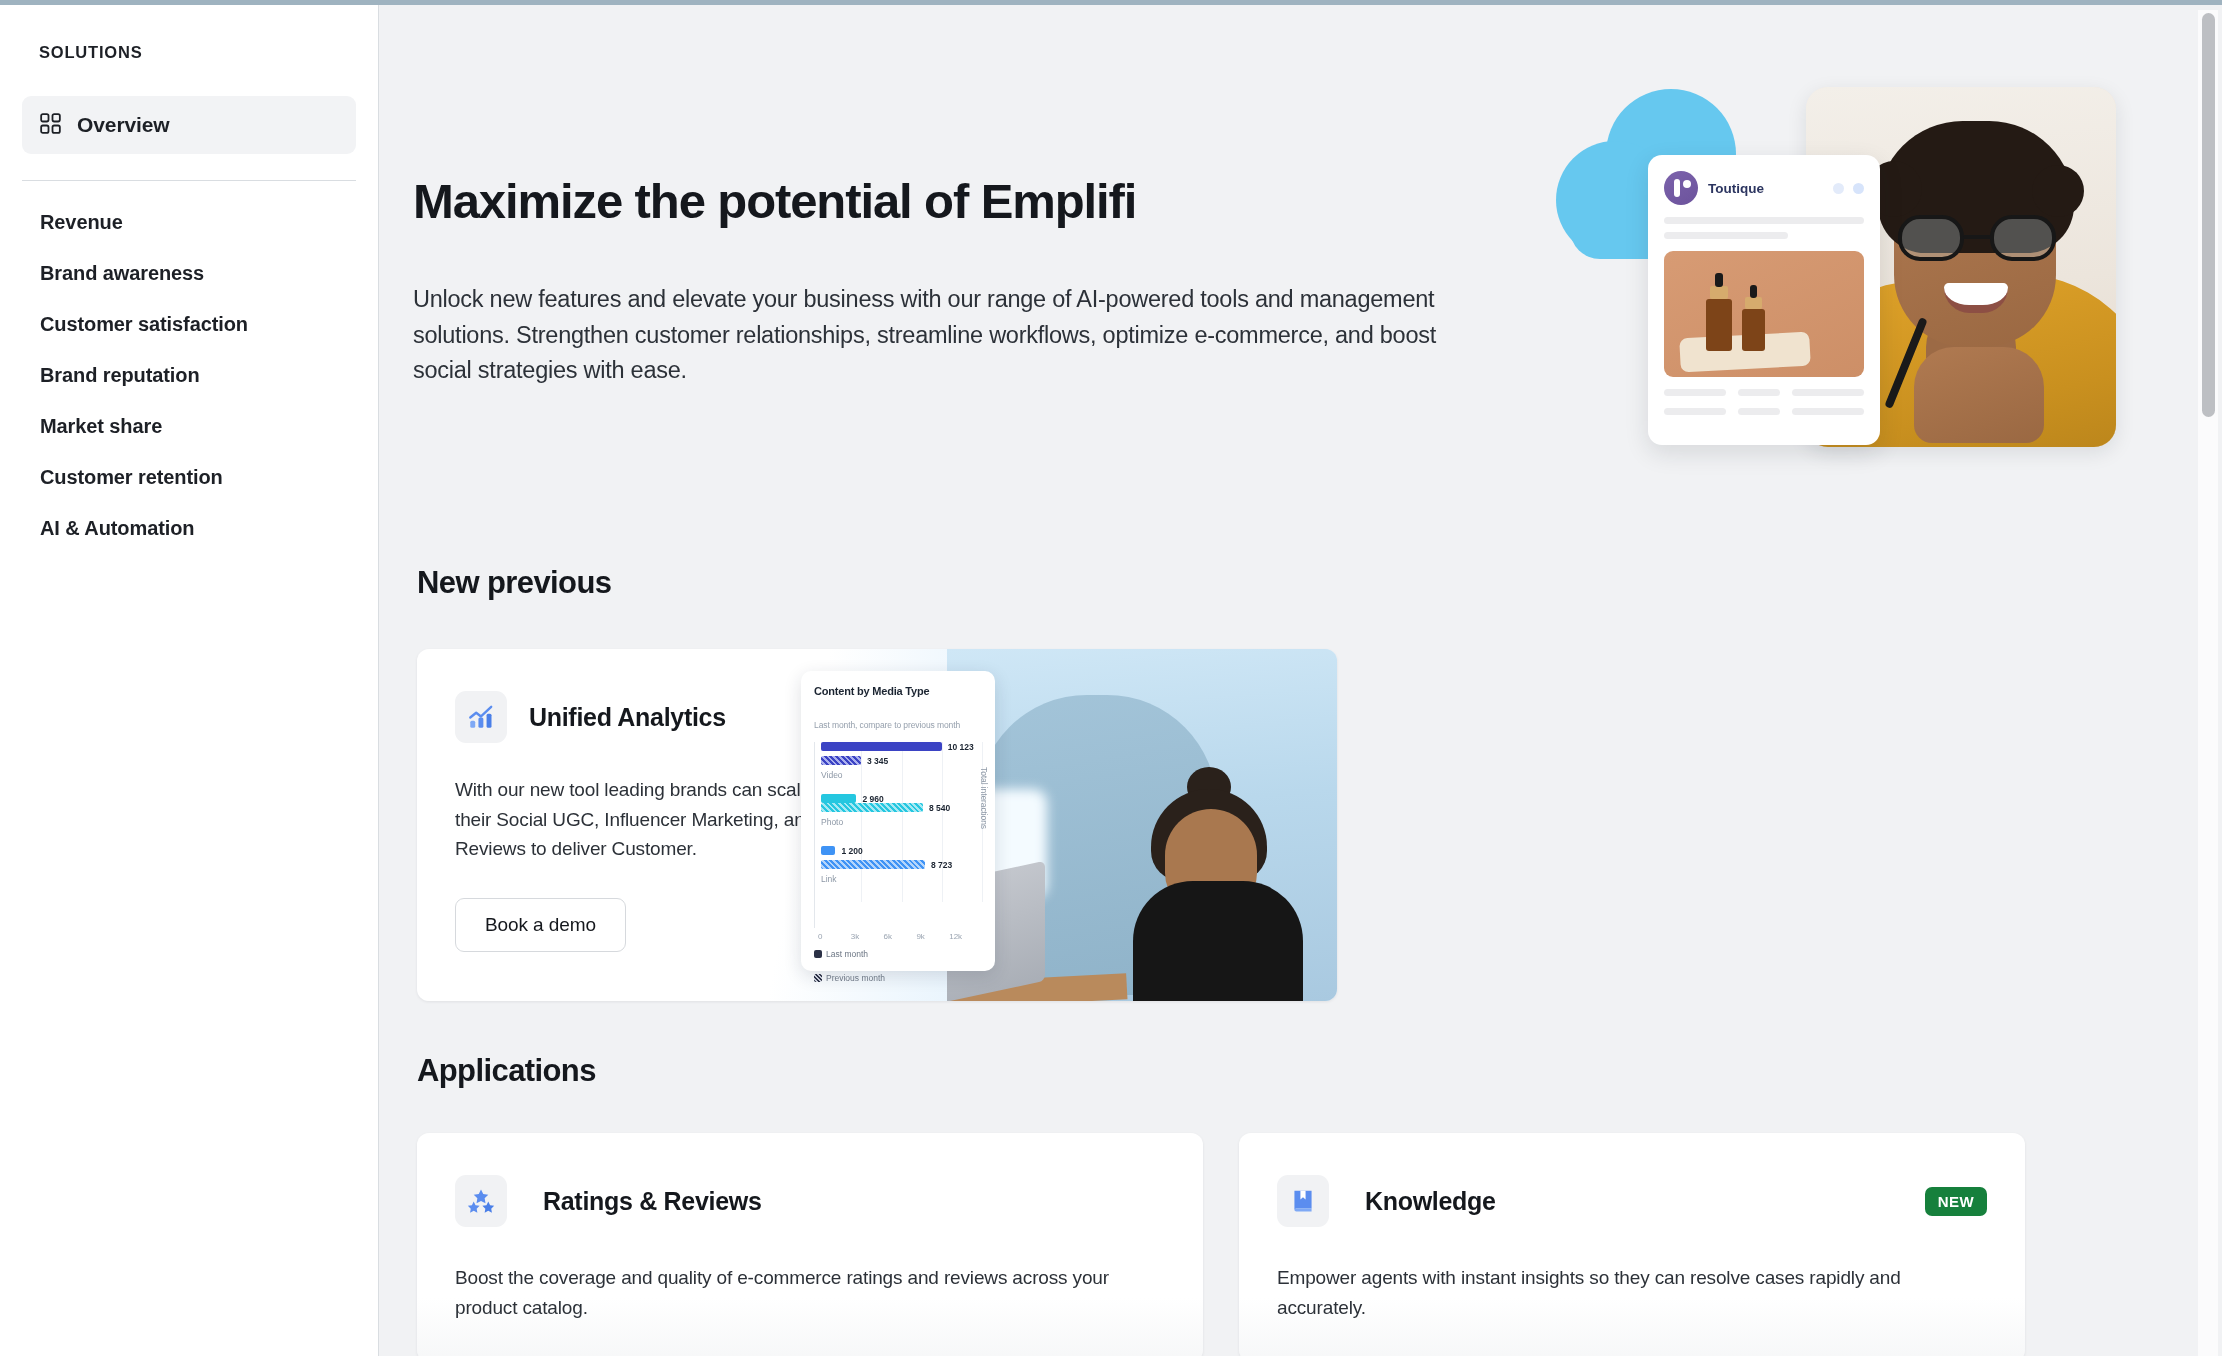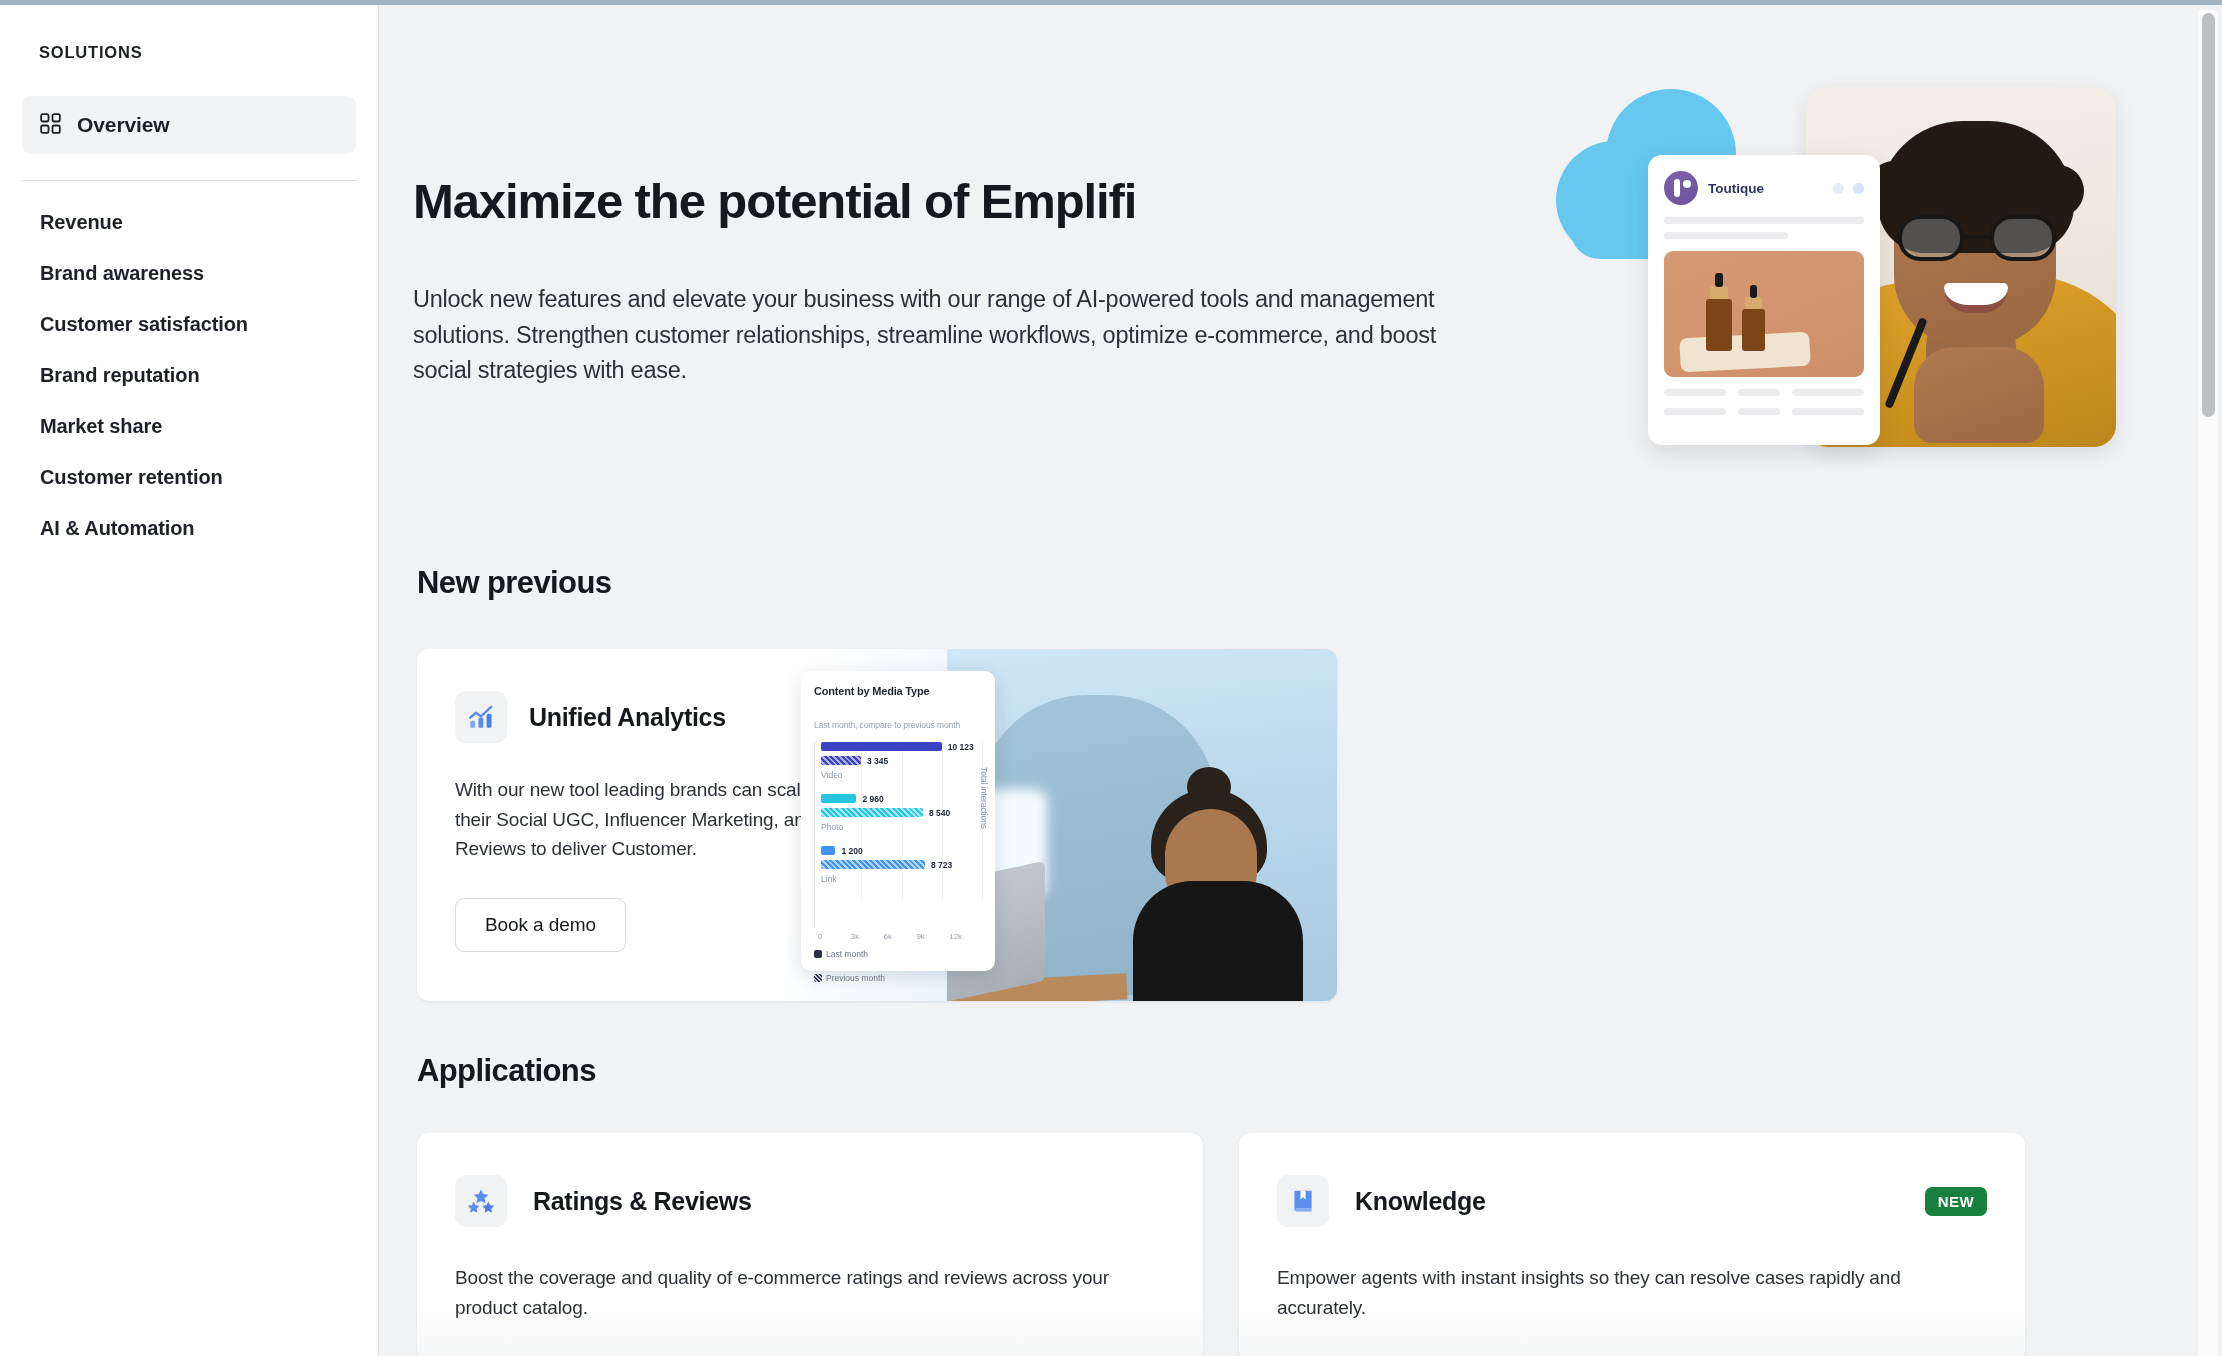--- a/index.html
+++ b/index.html
@@ -313,21 +313,21 @@
   .apps-wrap { margin-top: 52px; }
   .apps-grid { display:flex; gap:36px; margin: 44px 0 0 38px; }
   .app-card {
     width: 786px;
     border-radius: 12px;
     background: linear-gradient(180deg,#ffffff 0%,#ffffff 72%,#f6f7f8 100%);
     box-shadow: 0 1px 3px rgba(20,25,40,0.08);
     padding: 42px 38px 40px 38px;
     position:relative;
   }
-  .ac-head { display:flex; align-items:center; gap:26px;text-align:center; }
+  .ac-head { display:flex; align-items:center; gap:36px;text-align:center; }
   .ac-title { font-size:25px; font-weight:bold; color:#15181d; letter-spacing:-0.3px;}
   .badge-new {
     margin-left:auto;
     background:#16803c; color:#fff;
     font-size:15px; font-weight:bold; letter-spacing:0.4px;
     padding: 6px 13px; border-radius:7px;
   }
   .ac-desc { margin-top: 36px; font-size:19px; line-height:1.56; color:#2c3138; letter-spacing:-0.15px;}
 
   
@@ -469,21 +469,21 @@
                 <div class="w-bar h" style="width:24.8%;margin-top:5px;background:repeating-linear-gradient(45deg,#3b43c4 0 2px,#aab0ee 2px 4px)">
                   <span class="w-val">3 345</span>
                 </div>
                 <div class="w-cat">Video</div>
               </div>
 
               <div class="w-grp">
                 <div class="w-bar" style="width:22%;background:#25c7e0">
                   <span class="w-val">2 960</span>
                 </div>
-                <div class="w-bar h" style="width:63.3%;margin-top:5px;background:repeating-linear-gradient(45deg,#25c7e0 0 2px,#a6e9f3 2px 4px)">
+                <div class="w-bar h" style="width:63.3%;background:repeating-linear-gradient(45deg,#25c7e0 0 2px,#a6e9f3 2px 4px)">
                   <span class="w-val">8 540</span>
                 </div>
                 <div class="w-cat">Photo</div>
               </div>
 
               <div class="w-grp">
                 <div class="w-bar" style="width:9%;background:#3f93f5">
                   <span class="w-val">1 200</span>
                 </div>
                 <div class="w-bar h" style="width:64.6%;margin-top:5px;background:repeating-linear-gradient(45deg,#3f93f5 0 2px,#b4d5fb 2px 4px)">

